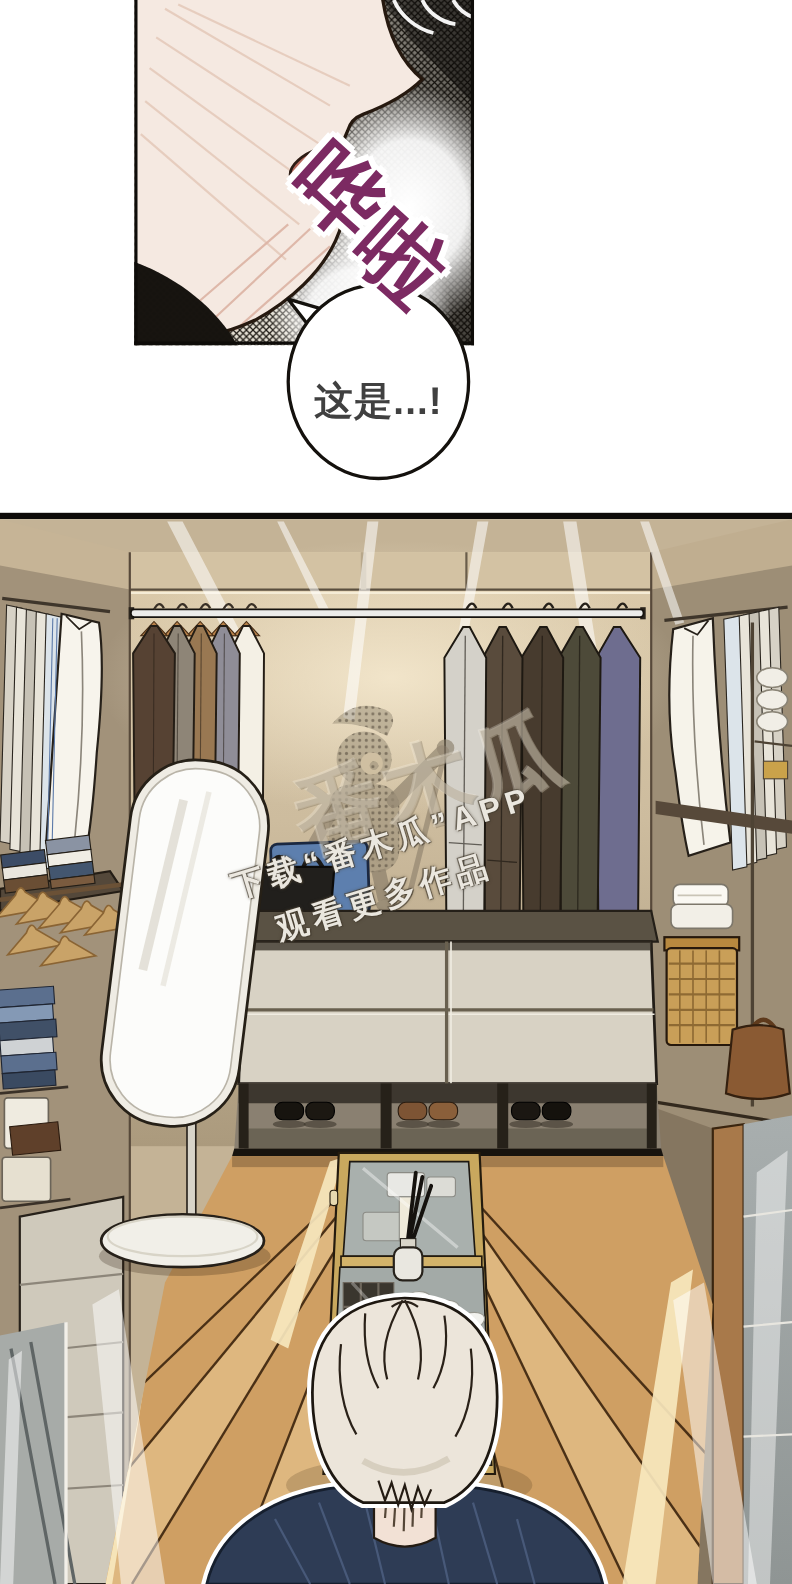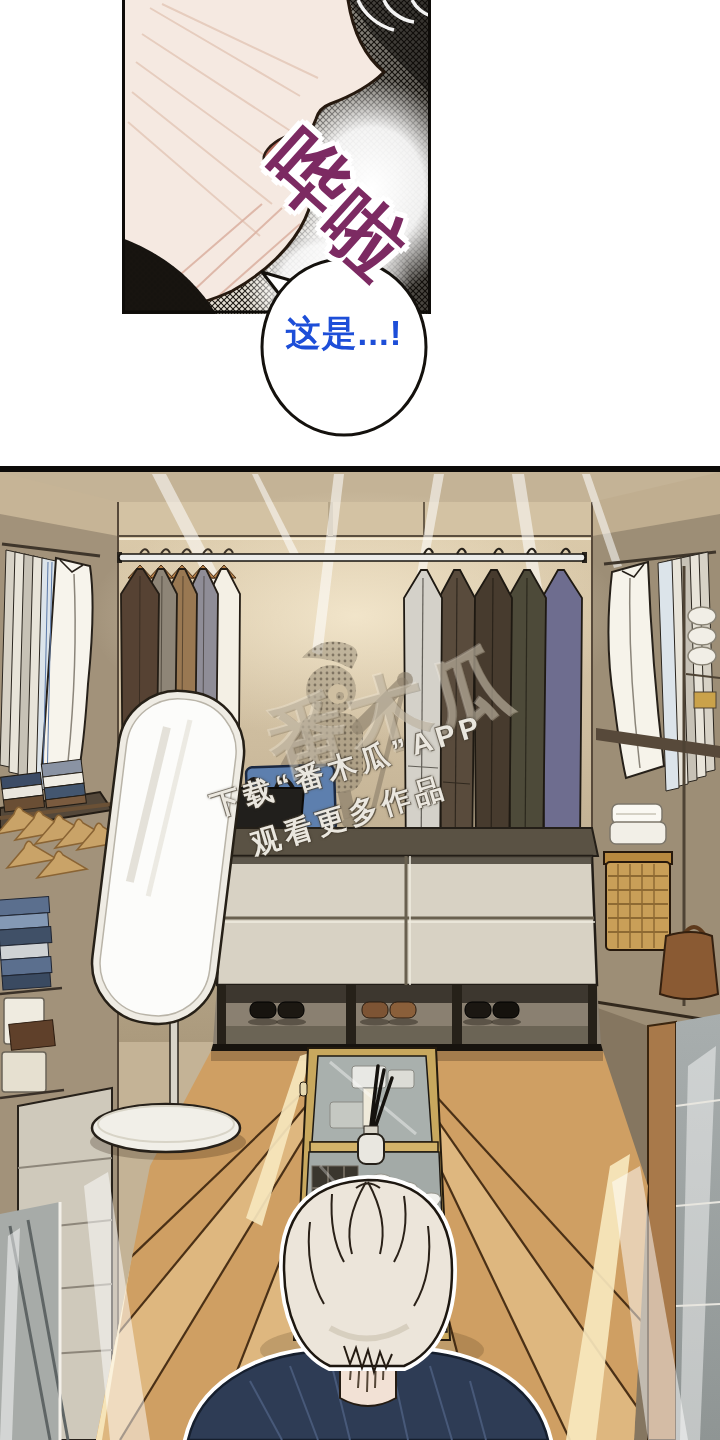--- a/index.html
+++ b/index.html
@@ -12,23 +12,23 @@
     transform:rotate(42deg);transform-origin:0 0;
     font-size:78px;font-weight:900;line-height:1;
     color:var(--sfx-color,#7c2a62);
     text-shadow:-4px -4px 0 #fff,4px -4px 0 #fff,-4px 4px 0 #fff,4px 4px 0 #fff,
                  -6px 0 0 #fff,6px 0 0 #fff,0 -6px 0 #fff,0 6px 0 #fff;
     white-space:nowrap;z-index:5;
   }
   .sfx .c2{display:inline-block;transform:translate(5px,9px);}
   
   .bubble-text{
-    position:absolute;left:262px;top:305px;width:164px;height:56px;
+    position:absolute;left:262px;top:336px;width:164px;height:56px;
     display:flex;align-items:center;justify-content:center;
-    font-size:35px;font-weight:700;color:#1d4ed8;letter-spacing:1px;z-index:6;
+    font-size:35px;font-weight:700;color:#404040;letter-spacing:1px;z-index:6;
     white-space:nowrap;
   }
   
   .wm-logo{
     position:absolute;left:254px;top:696px;
     transform:rotate(-16deg);transform-origin:0 0;
     font-size:82px;font-weight:900;letter-spacing:2px;
     color:rgba(215,205,185,0.38);
     text-shadow:1px 1px 0 rgba(90,80,62,0.28),-1px -1px 0 rgba(255,252,244,0.25);
     white-space:nowrap;z-index:8;

